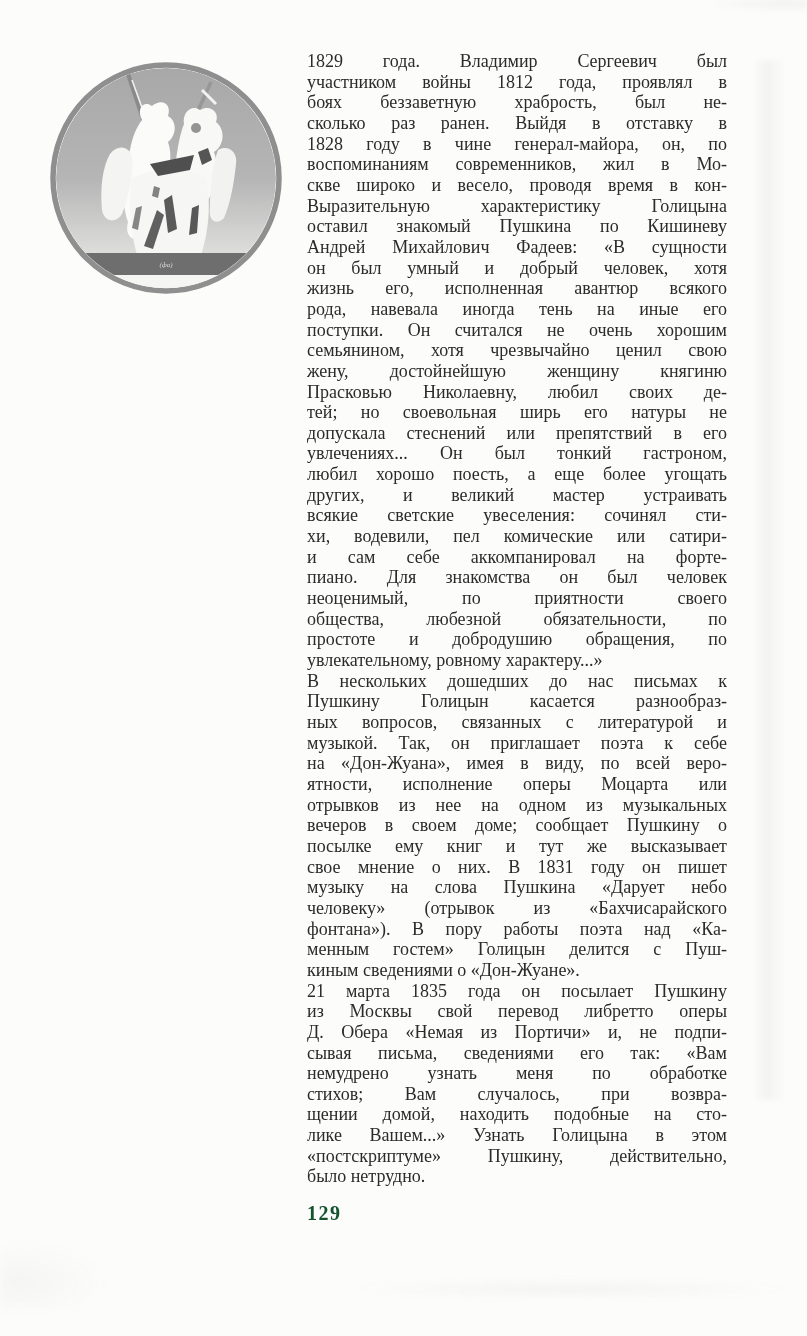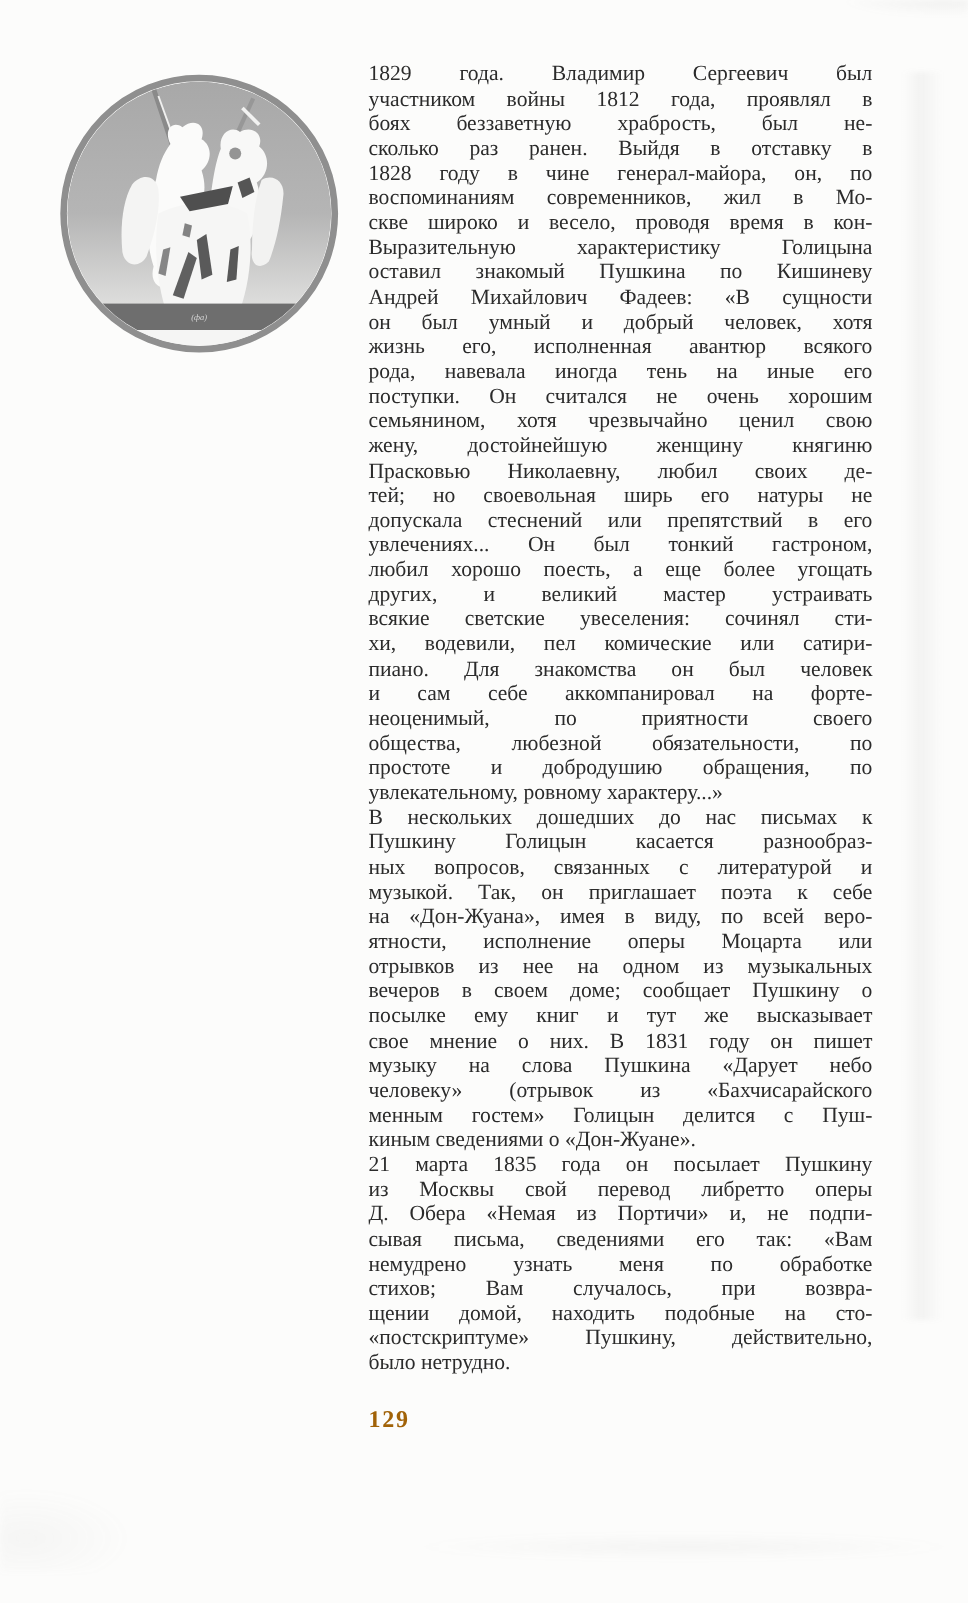--- a/index.html
+++ b/index.html
@@ -19,25 +19,25 @@
     font-size:18px;line-height:20.65px;
   }
   .line{
     text-align:justify;
     text-align-last:justify;
   }
   .line.para-end{
     text-align-last:left;
   }
   .page-number{
-    margin-top:27px;
+    margin-top:16px;
     font-weight:bold;
     font-size:20px;
     letter-spacing:1.5px;
-    color:#a16207;
+    color:#14532d;
   }
   
   .streak-right{
     position:absolute;left:752px;top:60px;width:34px;height:1040px;
     background:linear-gradient(to right, rgba(120,120,120,0) 0%, rgba(120,120,120,0.07) 45%, rgba(120,120,120,0) 100%);
     filter:blur(2px);
   }
   .smudge-bottom{
     position:absolute;left:340px;top:1278px;width:460px;height:22px;
     background:radial-gradient(ellipse at 50% 50%, rgba(110,110,110,0.06), rgba(110,110,110,0) 70%);
@@ -131,47 +131,49 @@
         <div class="line">семьянином, хотя чрезвычайно ценил свою</div>
         <div class="line">жену, достойнейшую женщину княгиню</div>
         <div class="line">Прасковью Николаевну, любил своих де-</div>
         <div class="line">тей; но своевольная ширь его натуры не</div>
         <div class="line">допускала стеснений или препятствий в его</div>
         <div class="line">увлечениях... Он был тонкий гастроном,</div>
         <div class="line">любил хорошо поесть, а еще более угощать</div>
         <div class="line">других, и великий мастер устраивать</div>
         <div class="line">всякие светские увеселения: сочинял сти-</div>
         <div class="line">хи, водевили, пел комические или сатири-</div>
+        <div class="line">и сам себе аккомпанировал на форте-</div>
         <div class="line">пиано. Для знакомства он был человек</div>
-        <div class="line">и сам себе аккомпанировал на форте-</div>
         <div class="line">неоценимый, по приятности своего</div>
         <div class="line">общества, любезной обязательности, по</div>
         <div class="line">простоте и добродушию обращения, по</div>
         <div class="line para-end">увлекательному, ровному характеру...»</div>
         <div class="line">В нескольких дошедших до нас письмах к</div>
         <div class="line">Пушкину Голицын касается разнообраз-</div>
         <div class="line">ных вопросов, связанных с литературой и</div>
         <div class="line">музыкой. Так, он приглашает поэта к себе</div>
         <div class="line">на «Дон-Жуана», имея в виду, по всей веро-</div>
         <div class="line">ятности, исполнение оперы Моцарта или</div>
         <div class="line">отрывков из нее на одном из музыкальных</div>
         <div class="line">вечеров в своем доме; сообщает Пушкину о</div>
         <div class="line">посылке ему книг и тут же высказывает</div>
         <div class="line">свое мнение о них. В 1831 году он пишет</div>
         <div class="line">музыку на слова Пушкина «Дарует небо</div>
         <div class="line">человеку» (отрывок из «Бахчисарайского</div>
+        <div class="line">фонтана»). В пору работы поэта над «Ка-</div>
         <div class="line">менным гостем» Голицын делится с Пуш-</div>
         <div class="line para-end">киным сведениями о «Дон-Жуане».</div>
         <div class="line">21 марта 1835 года он посылает Пушкину</div>
         <div class="line">из Москвы свой перевод либретто оперы</div>
         <div class="line">Д. Обера «Немая из Портичи» и, не подпи-</div>
         <div class="line">сывая письма, сведениями его так: «Вам</div>
         <div class="line">немудрено узнать меня по обработке</div>
         <div class="line">стихов; Вам случалось, при возвра-</div>
         <div class="line">щении домой, находить подобные на сто-</div>
+        <div class="line">лике Вашем...» Узнать Голицына в этом</div>
         <div class="line">«постскриптуме» Пушкину, действительно,</div>
         <div class="line para-end">было нетрудно.</div>
       </div>
     <div class="page-number">129</div>
   </div>
 
   <div class="streak-right"></div>
   <div class="smudge-bottom"></div>
   <div class="smudge-topright"></div>
   <div class="smudge-bottomleft"></div>

